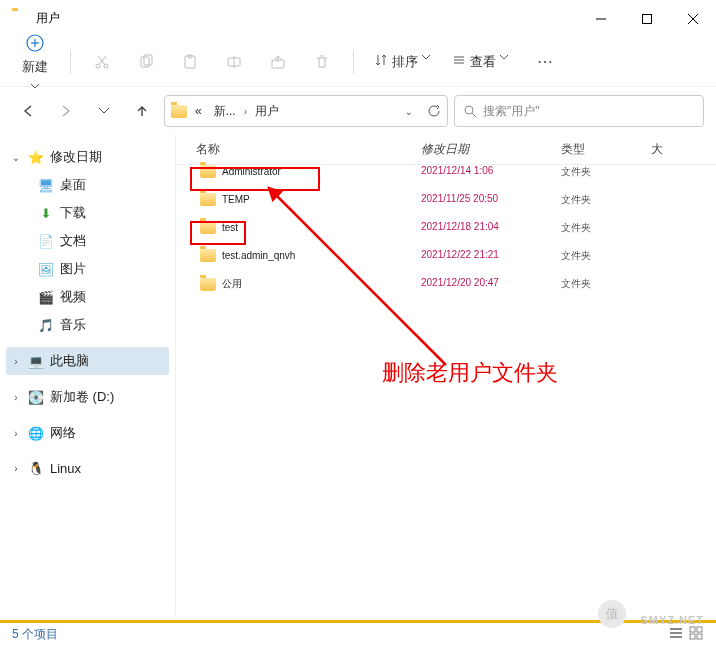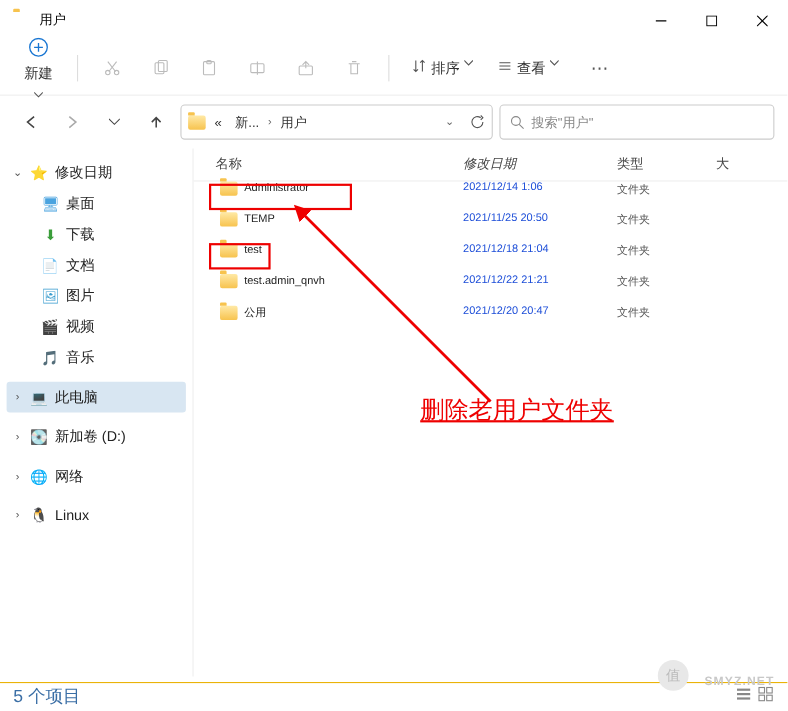--- a/index.html
+++ b/index.html
@@ -30,28 +30,28 @@
 .sb-icon { width: 16px; height: 16px; display: flex; align-items: center; justify-content: center; font-size: 13px; }
 .chev { width: 12px; font-size: 10px; color: #555; text-align: center; }
 .filearea { flex: 1; border-left: 1px solid #eee; display: flex; flex-direction: column; position: relative; }
 .cols { display: flex; height: 30px; align-items: center; border-bottom: 1px solid #eee; font-size: 12px; color: #444; }
 .col-name { width: 245px; padding-left: 20px; }
 .col-date { width: 140px; font-style: italic; }
 .col-type { width: 90px; }
 .col-size { flex: 1; }
 .row { display: flex; height: 28px; align-items: flex-start; font-size: 10px; color: #222; }
 .row .cell-name { width: 245px; padding-left: 24px; display: flex; align-items: center; gap: 6px; }
-.row .cell-date { width: 140px; color: #1d4ed8; }
+.row .cell-date { width: 140px; color: #be185d; }
 .row .cell-type { width: 90px; color: #555; }
 .folder-ico { width: 16px; height: 13px; background: linear-gradient(#ffe9a6, #f7c34e); border-radius: 2px; position: relative; }
 .folder-ico::before { content: ""; position: absolute; top: -3px; left: 0; width: 6px; height: 3px; background: #f7c34e; border-radius: 1px 1px 0 0; }
 .redbox { border: 2px solid #e00; position: absolute; pointer-events: none; }
-.annot { position: absolute; color: #e00; font-size: 22px; left: 382px; top: 358px; text-decoration: underline; }
+.annot { position: absolute; color: #e00; font-size: 22px; left: 382px; top: 358px; }
 .arrow { position: absolute; pointer-events: none; }
-.statusbar { position: absolute; bottom: 0; left: 0; right: 0; height: 26px; display: flex; align-items: center; padding: 0 12px; font-size: 16px; color: #3a6ea5; border-top: 1px solid #eab308; justify-content: space-between; }
+.statusbar { position: absolute; bottom: 0; left: 0; right: 0; height: 26px; display: flex; align-items: center; padding: 0 12px; font-size: 12px; color: #3a6ea5; border-top: 3px solid #eab308; justify-content: space-between; }
 .view-btns { display: flex; gap: 4px; color: #666; }
 .watermark { position: absolute; right: 12px; bottom: 20px; font-size: 11px; color: #c8c8c8; font-weight: bold; letter-spacing: 1px; }
 .wm-badge { position: absolute; right: 90px; bottom: 18px; width: 28px; height: 28px; border-radius: 50%; background: #e8e8e8; color: #bbb; display: flex; align-items: center; justify-content: center; font-size: 13px; }
 </style>
 </head>
 <body>
 
 <div class="titlebar">
   <span class="icon"><span class="folder-ico"></span></span>
   <span class="title">用户</span>

